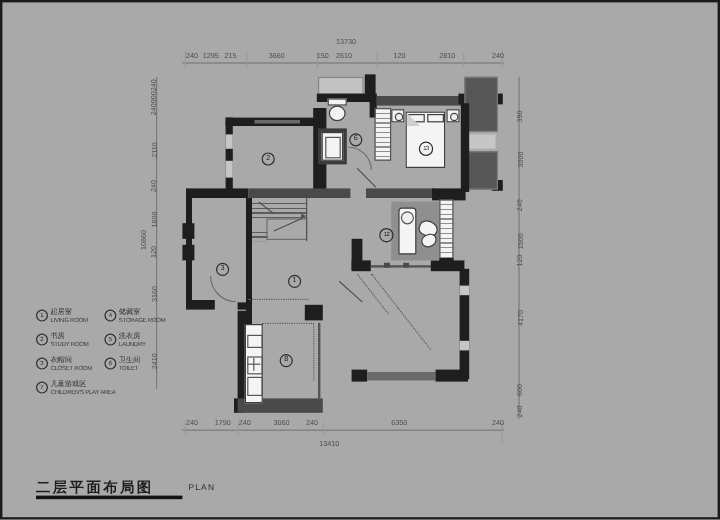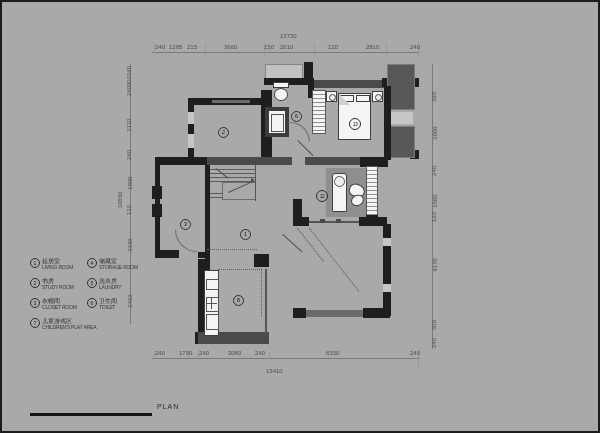--- a/index.html
+++ b/index.html
@@ -256,16 +256,17 @@
     </div>
     <div class="lgitem" style="position:absolute;left:0;top:60px;">
       <div class="lgc">7</div>
       <div class="lgtxt">
           <span class="lgcn">儿童游戏区</span>
           <span class="lgen">CHILDREN'S PLAY AREA</span>
         </div>
     </div>
   </div>
 
+  <div class="abs titlecn" style="left:28px;top:396px;">二层平面布局图</div>
   <div class="abs bar" style="left:28px;top:411px;width:122px;height:3px;"></div>
   <div class="abs titleen" style="left:155px;top:401px;">PLAN</div>
 
 </div>
 
 </body></html>

